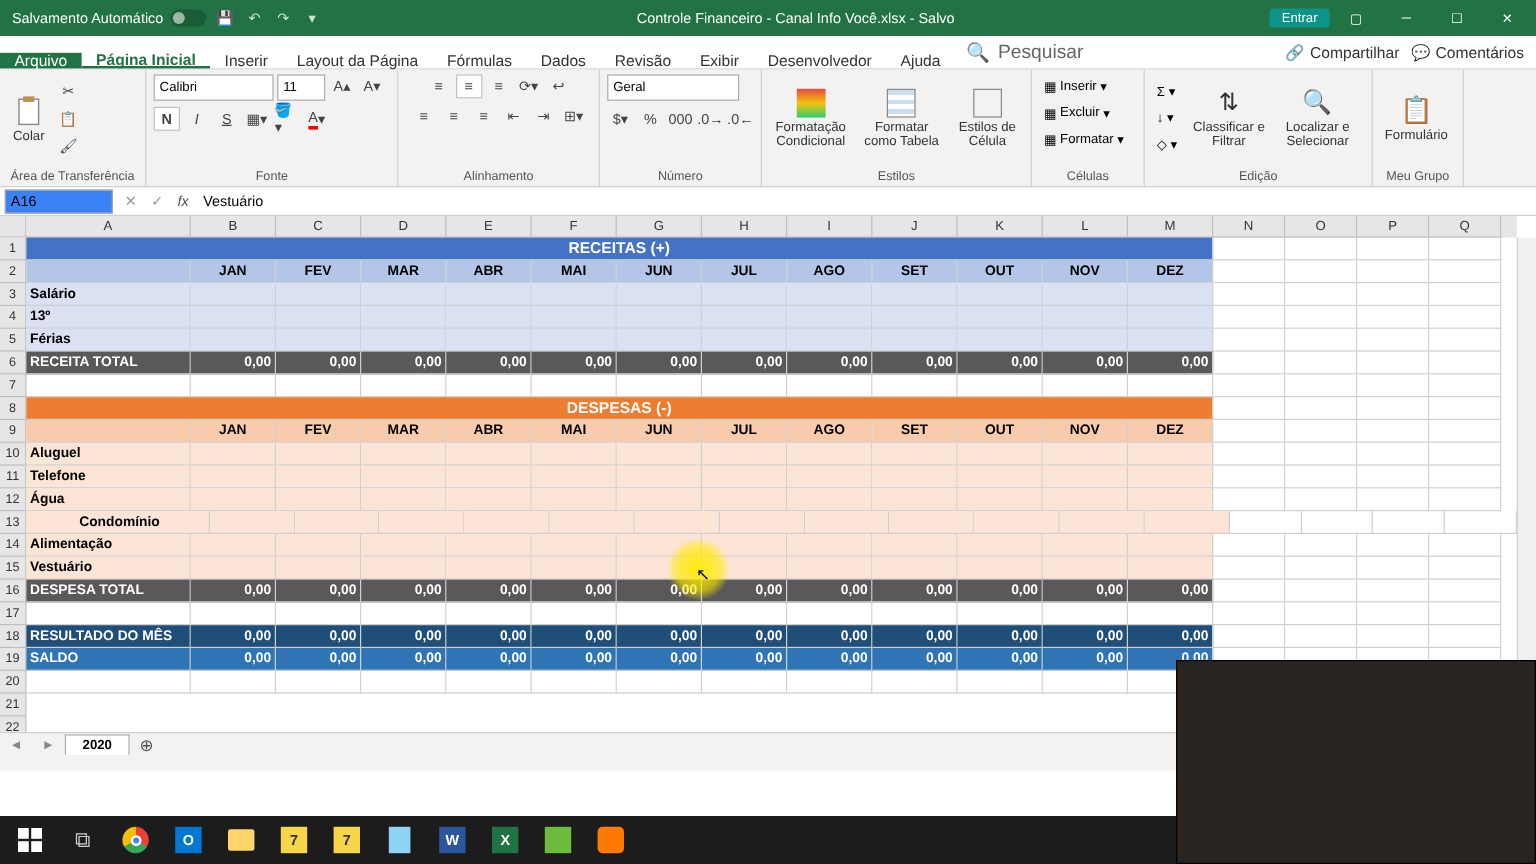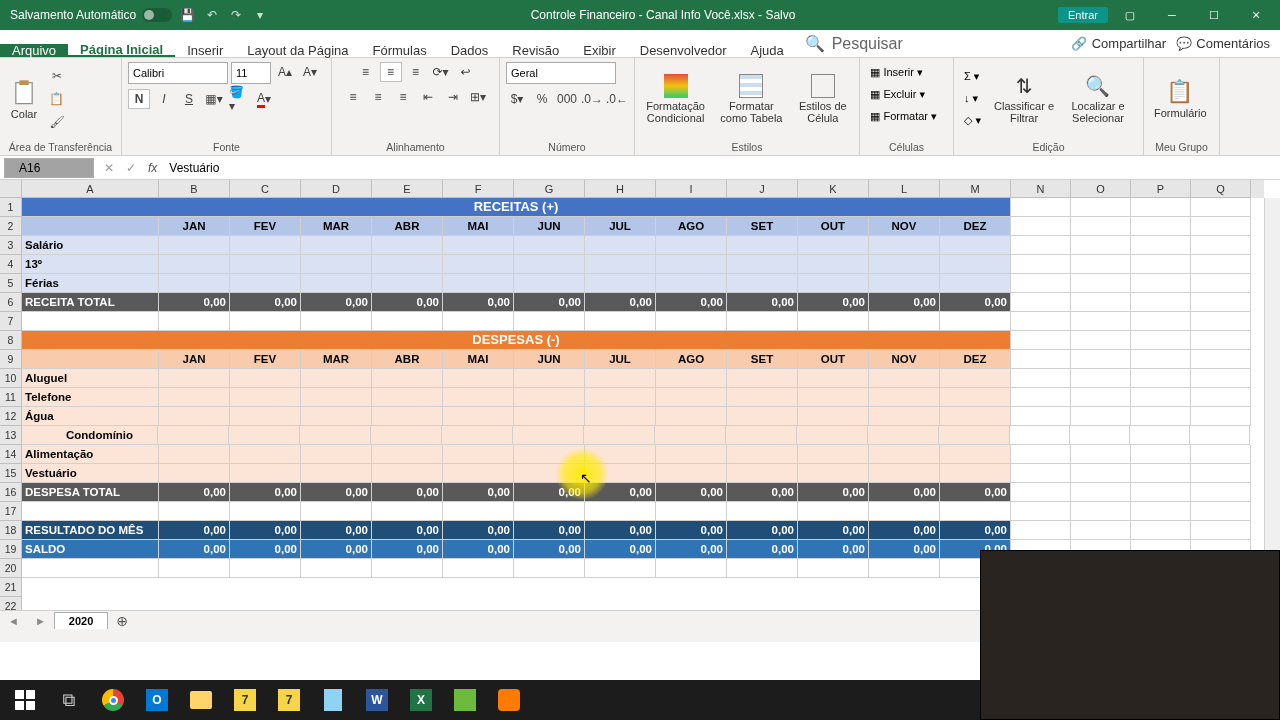--- a/index.html
+++ b/index.html
@@ -39,21 +39,21 @@
 .small-btn { width: 22px; height: 20px; display: flex; align-items: center; justify-content: center; cursor: pointer; font-size: 12px; color: #444; border: 1px solid transparent; }
 .small-btn.boxed { border: 1px solid #c0c0c0; background: #fff; }
 .font-name { width: 100px; height: 22px; border: 1px solid #ababab; background: #fff; font-size: 11px; padding: 2px 4px; display: flex; align-items: center; }
 .font-size { width: 40px; height: 22px; border: 1px solid #ababab; background: #fff; font-size: 11px; padding: 2px 4px; display: flex; align-items: center; }
 .num-fmt { width: 110px; height: 22px; border: 1px solid #ababab; background: #fff; font-size: 11px; padding: 2px 4px; display: flex; align-items: center; }
 .mini-btn { height: 20px; padding: 0 4px; display: flex; align-items: center; font-size: 11px; cursor: pointer; gap: 3px; }
 .ribbon-collapse { position: absolute; right: 4px; bottom: 2px; font-size: 10px; color: #666; }
 
 
 .formula-row { height: 24px; display: flex; align-items: center; border-bottom: 1px solid #d0d0d0; font-size: 12px; }
-.name-box { width: 90px; height: 20px; border: 1px solid #ababab; margin: 0 4px; padding: 0 14px; display: flex; align-items: center; background: #a3a3a3; }
+.name-box { width: 90px; height: 20px; border: 1px solid #ababab; margin: 0 4px; padding: 0 4px; display: flex; align-items: center; background: #3b82f6; }
 .fbar-btn { width: 22px; text-align: center; color: #999; cursor: pointer; }
 .fx { font-style: italic; font-size: 12px; color: #555; padding: 0 6px; }
 .formula-input { flex: 1; padding: 0 6px; border: none; height: 20px; font-size: 12px; outline: none; }
 
 
 .grid-wrap { position: relative; height: 430px; overflow: hidden; }
 .corner { position: absolute; top: 0; left: 0; width: 22px; height: 18px; background: #e6e6e6; border-right: 1px solid #c0c0c0; border-bottom: 1px solid #c0c0c0; }
 .col-headers { position: absolute; top: 0; left: 22px; right: 16px; height: 18px; display: flex; background: #e6e6e6; font-size: 11px; }
 .col-h { border-right: 1px solid #c0c0c0; border-bottom: 1px solid #c0c0c0; text-align: center; line-height: 18px; color: #333; }
 .row-headers { position: absolute; top: 18px; left: 0; width: 22px; background: #e6e6e6; }
@@ -535,21 +535,21 @@
         <div class="cell despesas-body" style="width: 71px;"></div>
         <div class="cell despesas-body" style="width: 71px;"></div>
         <div class="cell despesas-body" style="width: 71px;"></div>
         <div class="cell despesas-body" style="width: 71px;"></div>
         <div class="cell " style="width: 60px;"></div>
         <div class="cell " style="width: 60px;"></div>
         <div class="cell " style="width: 60px;"></div>
         <div class="cell " style="width: 60px;"></div>
       </div>
       <div class="data-row ">
-        <div class="cell despesas-body lbl" style="width: 136px; padding-left: 44px;">Condomínio</div>
+        <div class="cell despesas-body lbl" style="width: 153px; padding-left: 44px;">Condomínio</div>
         <div class="cell despesas-body" style="width: 71px;"></div>
         <div class="cell despesas-body" style="width: 71px;"></div>
         <div class="cell despesas-body" style="width: 71px;"></div>
         <div class="cell despesas-body" style="width: 71px;"></div>
         <div class="cell despesas-body" style="width: 71px;"></div>
         <div class="cell despesas-body" style="width: 71px;"></div>
         <div class="cell despesas-body" style="width: 71px;"></div>
         <div class="cell despesas-body" style="width: 71px;"></div>
         <div class="cell despesas-body" style="width: 71px;"></div>
         <div class="cell despesas-body" style="width: 71px;"></div>

